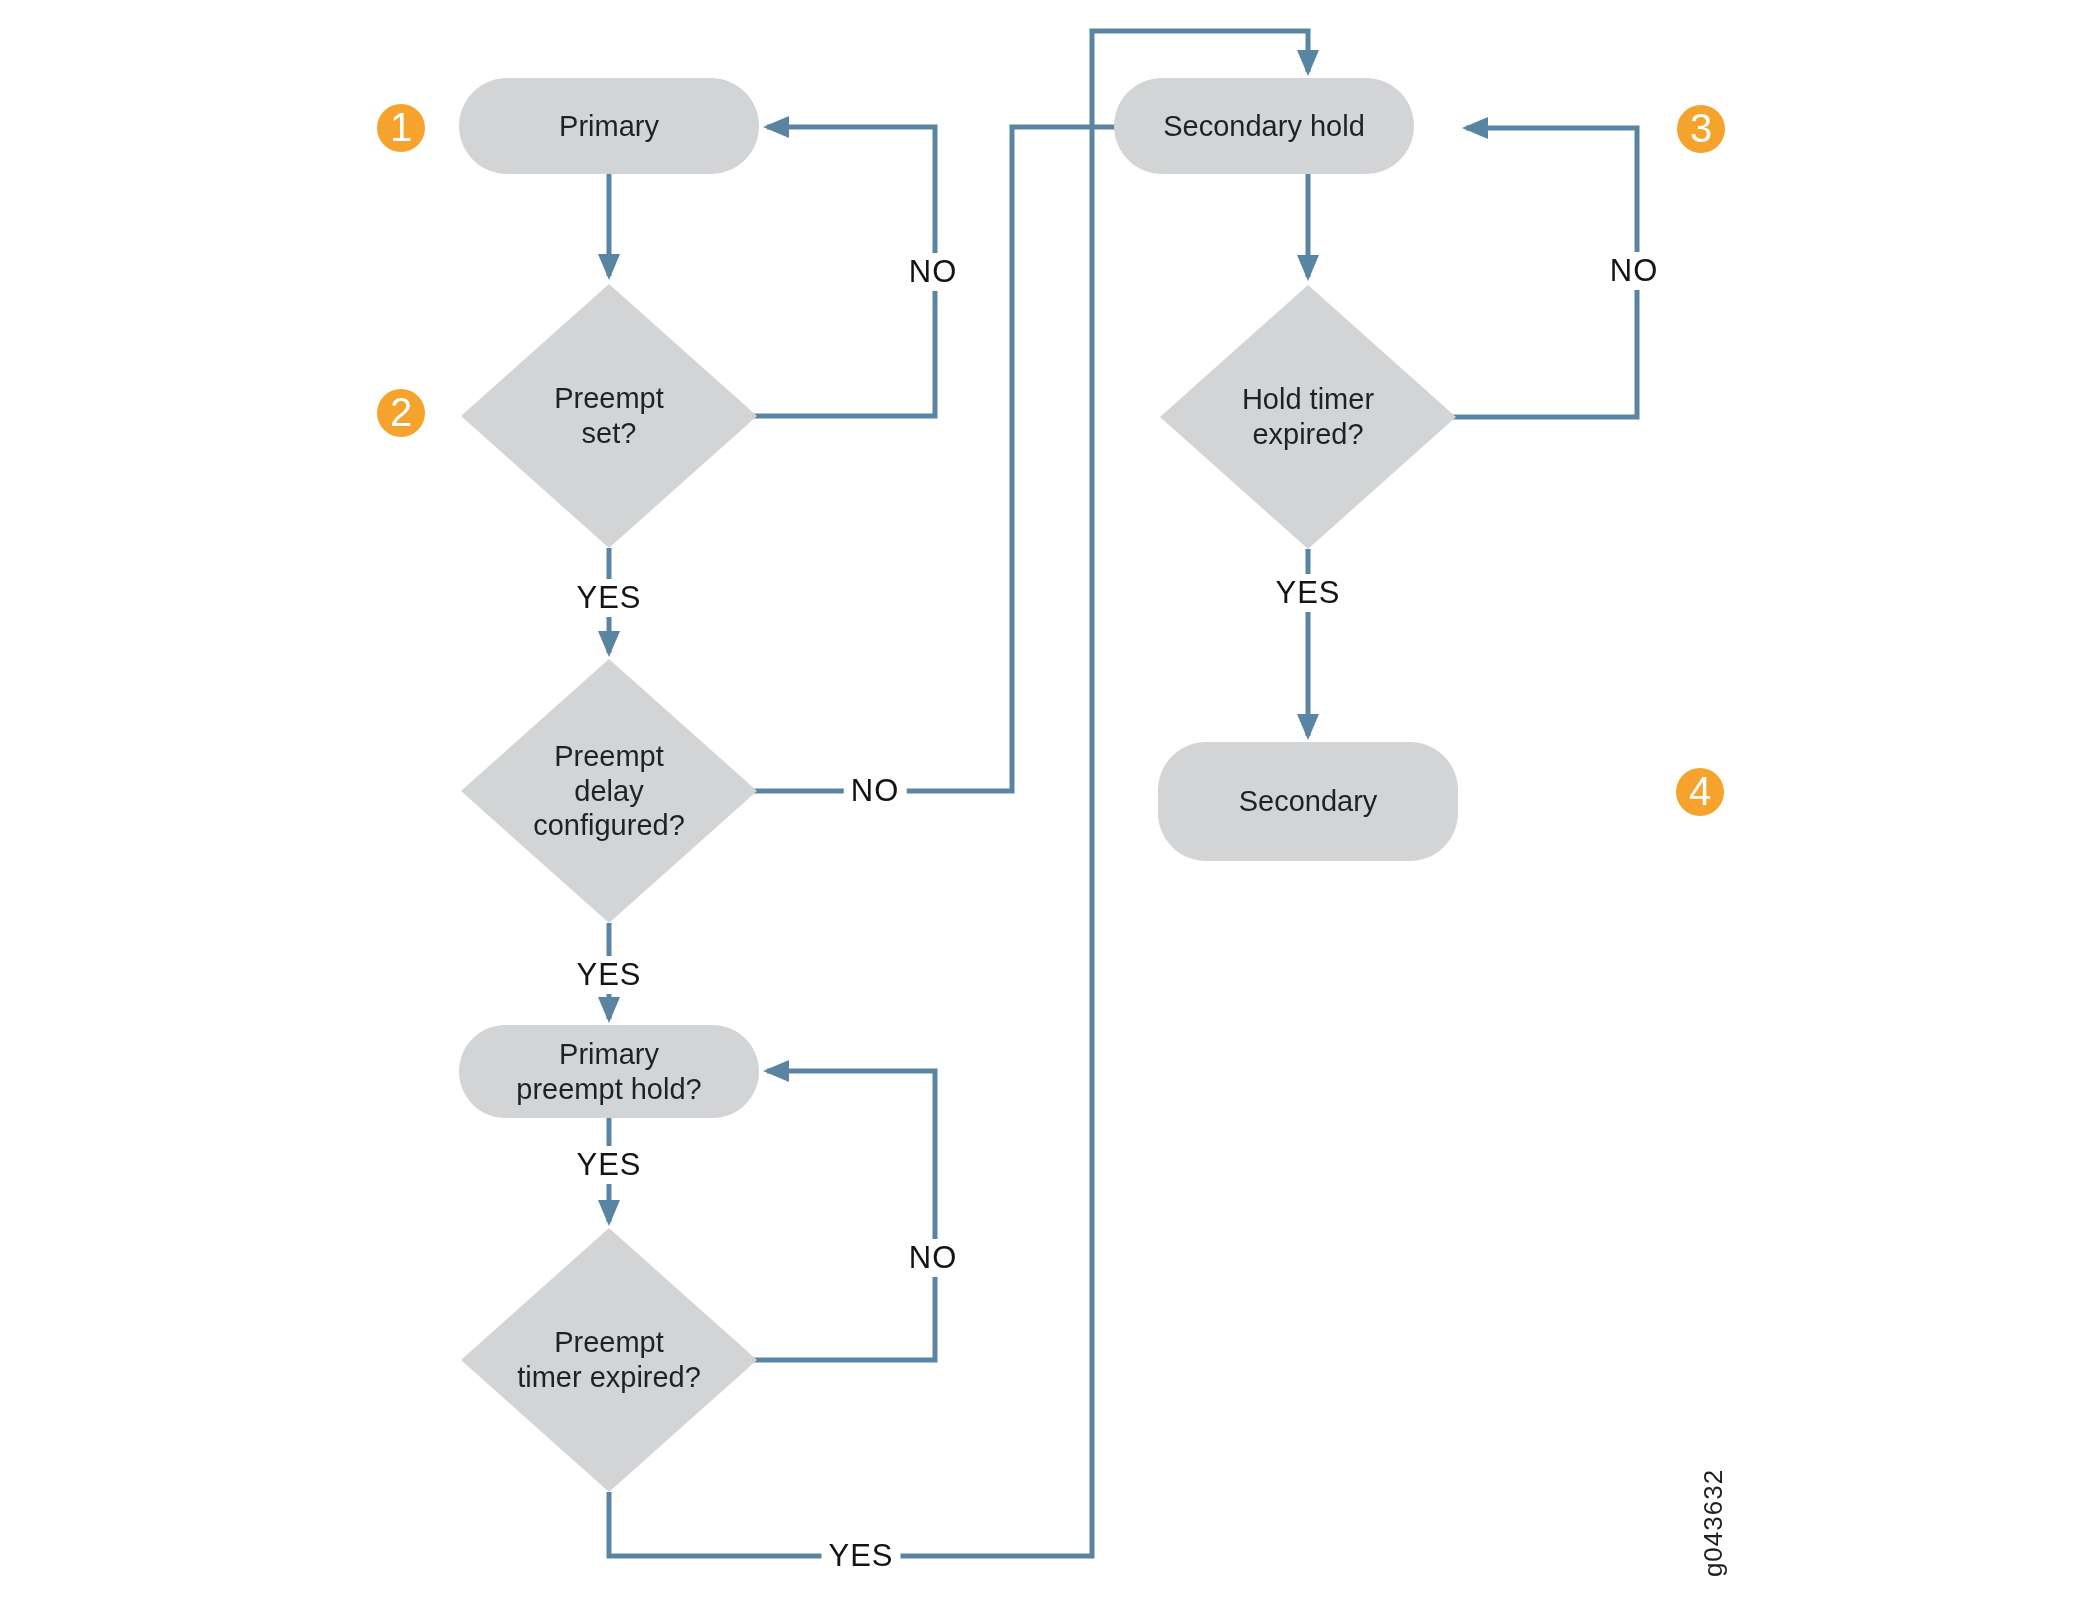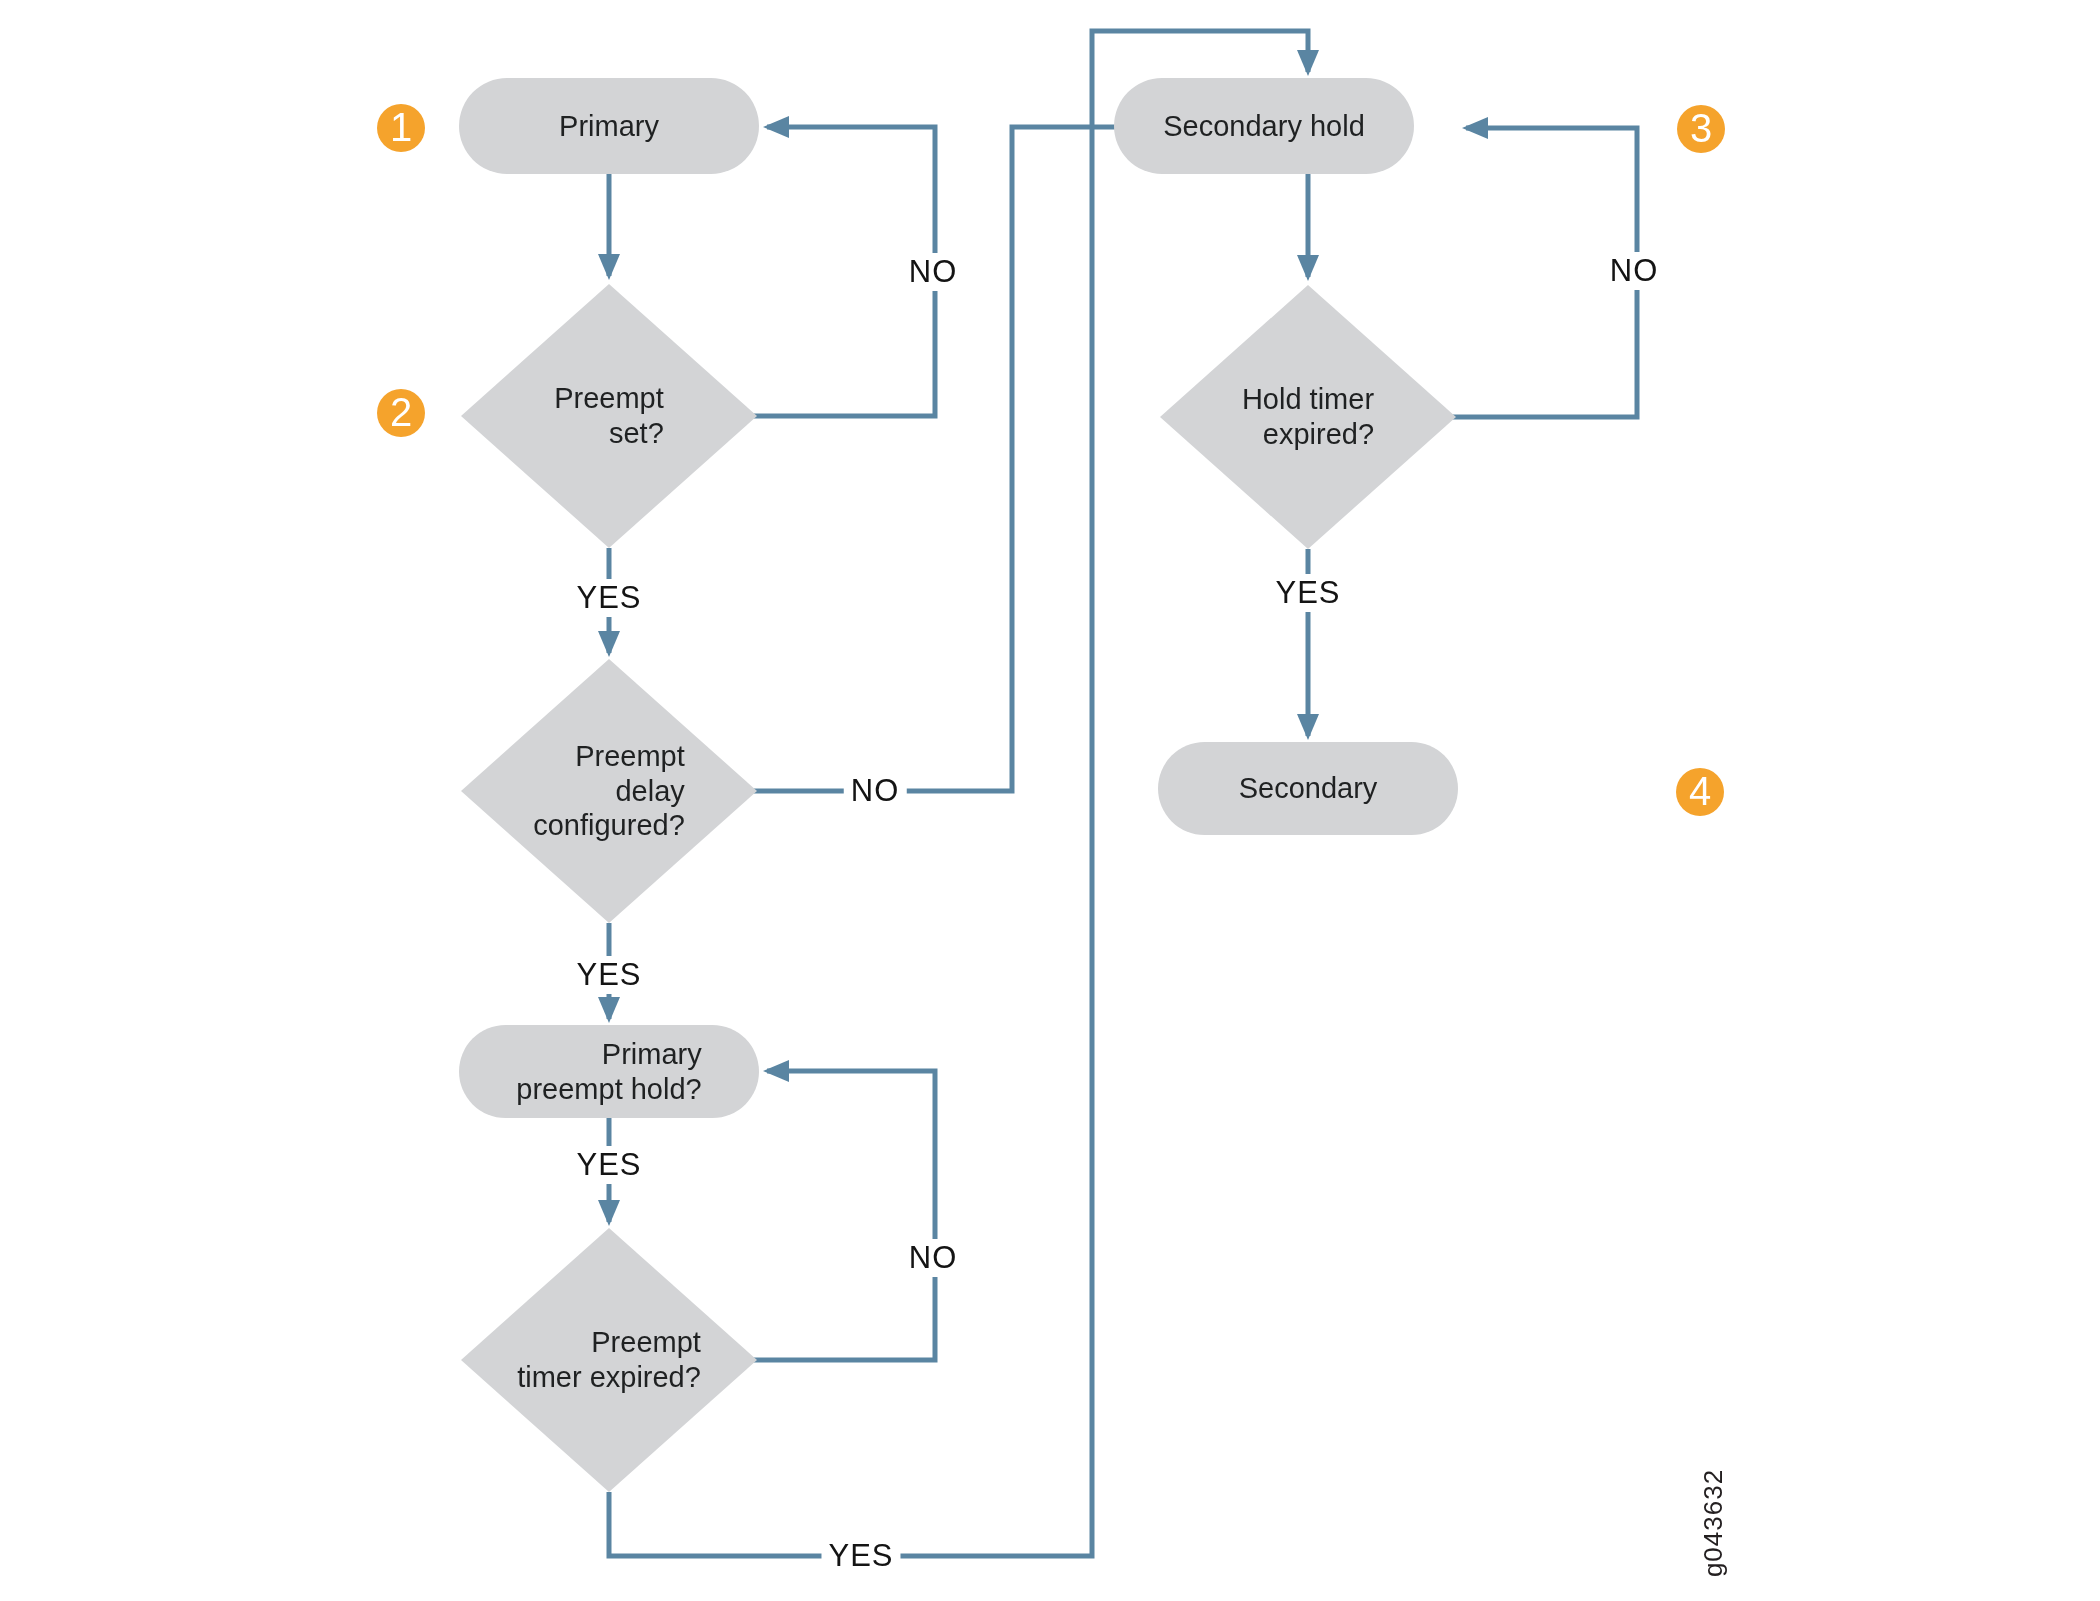--- a/index.html
+++ b/index.html
@@ -27,21 +27,21 @@
     stroke: #5a85a2;
     stroke-width: 5;
     stroke-linejoin: miter;
   }
   .node {
     position: absolute;
     background: #d3d4d6;
     display: flex;
     align-items: center;
     justify-content: center;
-    text-align: right;
+    text-align: center;
     color: #1f2122;
     font-size: 29px;
     line-height: 1.2;
     white-space: pre-line;
   }
   .pill {
     border-radius: 48px;
   }
   .diamond {
     clip-path: polygon(50% 0, 100% 50%, 50% 100%, 0 50%);
@@ -119,21 +119,21 @@
 preempt hold?</div>
 
   <div class="node diamond" style="left:461px; top:1228px; width:296px; height:264px;">Preempt
 timer expired?</div>
 
   <div class="node pill" style="left:1114px; top:78px; width:300px; height:96px;">Secondary hold</div>
 
   <div class="node diamond" style="left:1160px; top:285px; width:296px; height:264px;">Hold timer
 expired?</div>
 
-  <div class="node pill" style="left:1158px; top:742px; width:300px; height:93px;">Secondary</div>
+  <div class="node pill" style="left:1158px; top:742px; width:300px; height:119px;">Secondary</div>
 
   <div class="edge-label" style="left:933px; top:272px;">NO</div>
 
   <div class="edge-label" style="left:609px; top:598px;">YES</div>
 
   <div class="edge-label" style="left:875px; top:791px;">NO</div>
 
   <div class="edge-label" style="left:609px; top:975px;">YES</div>
 
   <div class="edge-label" style="left:609px; top:1165px;">YES</div>

